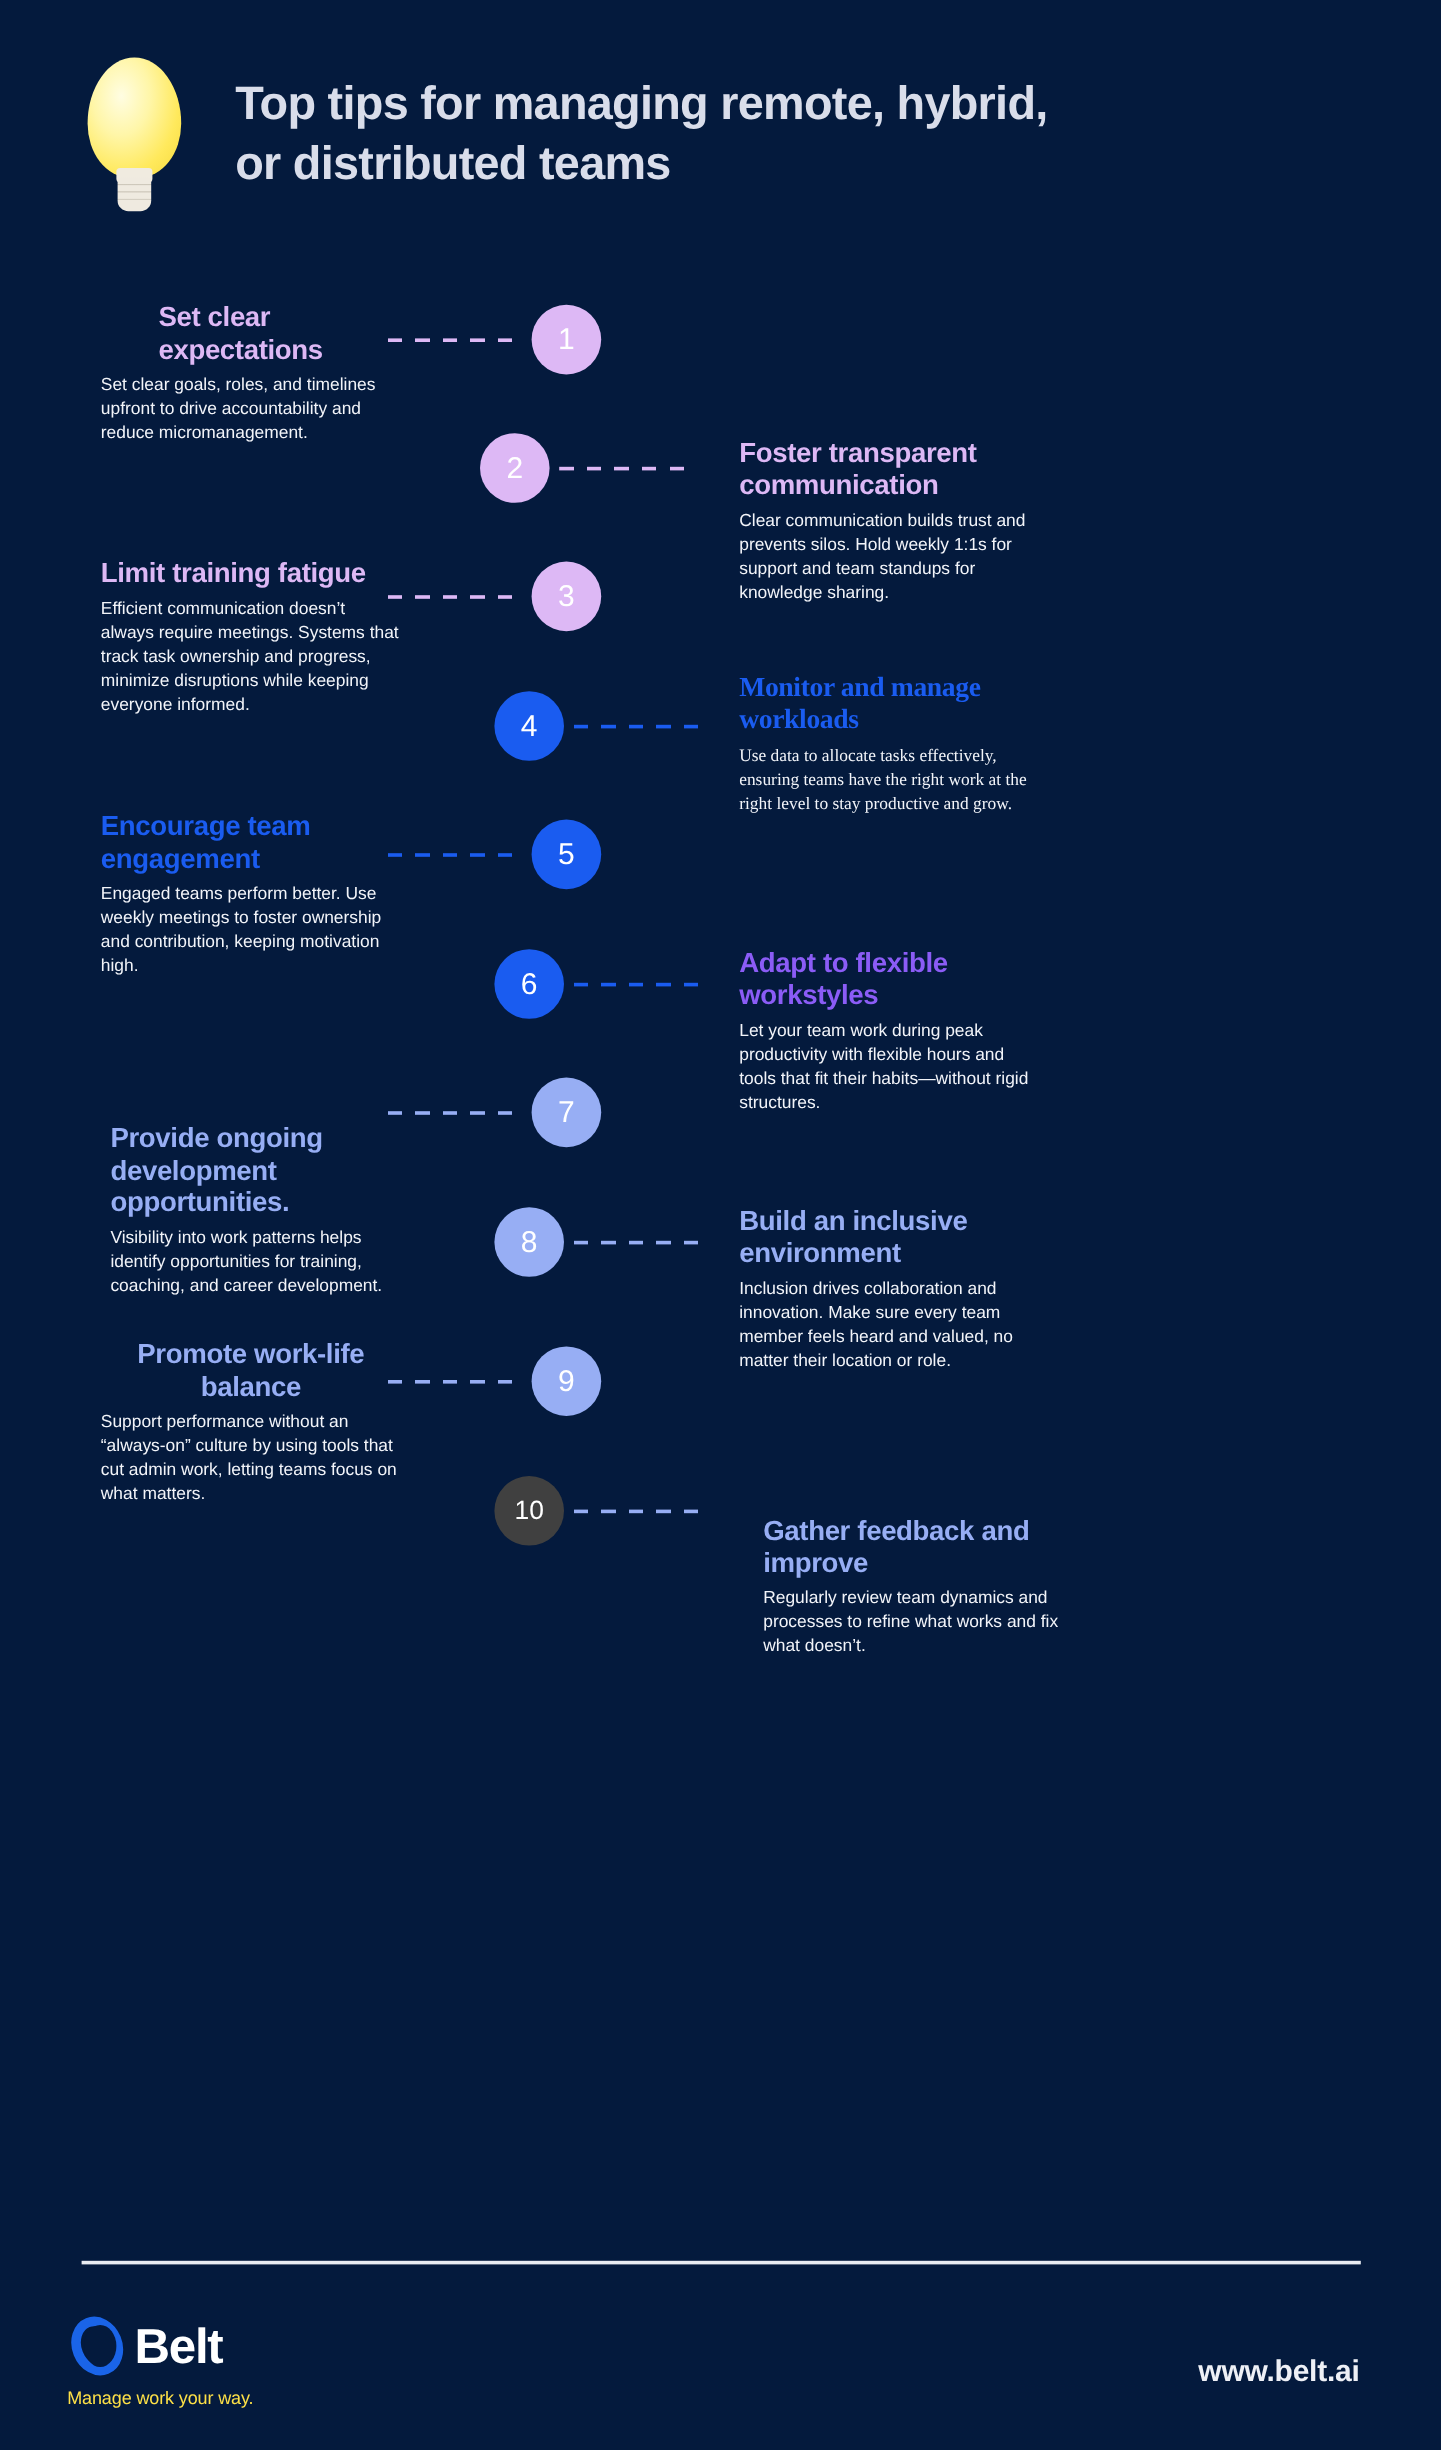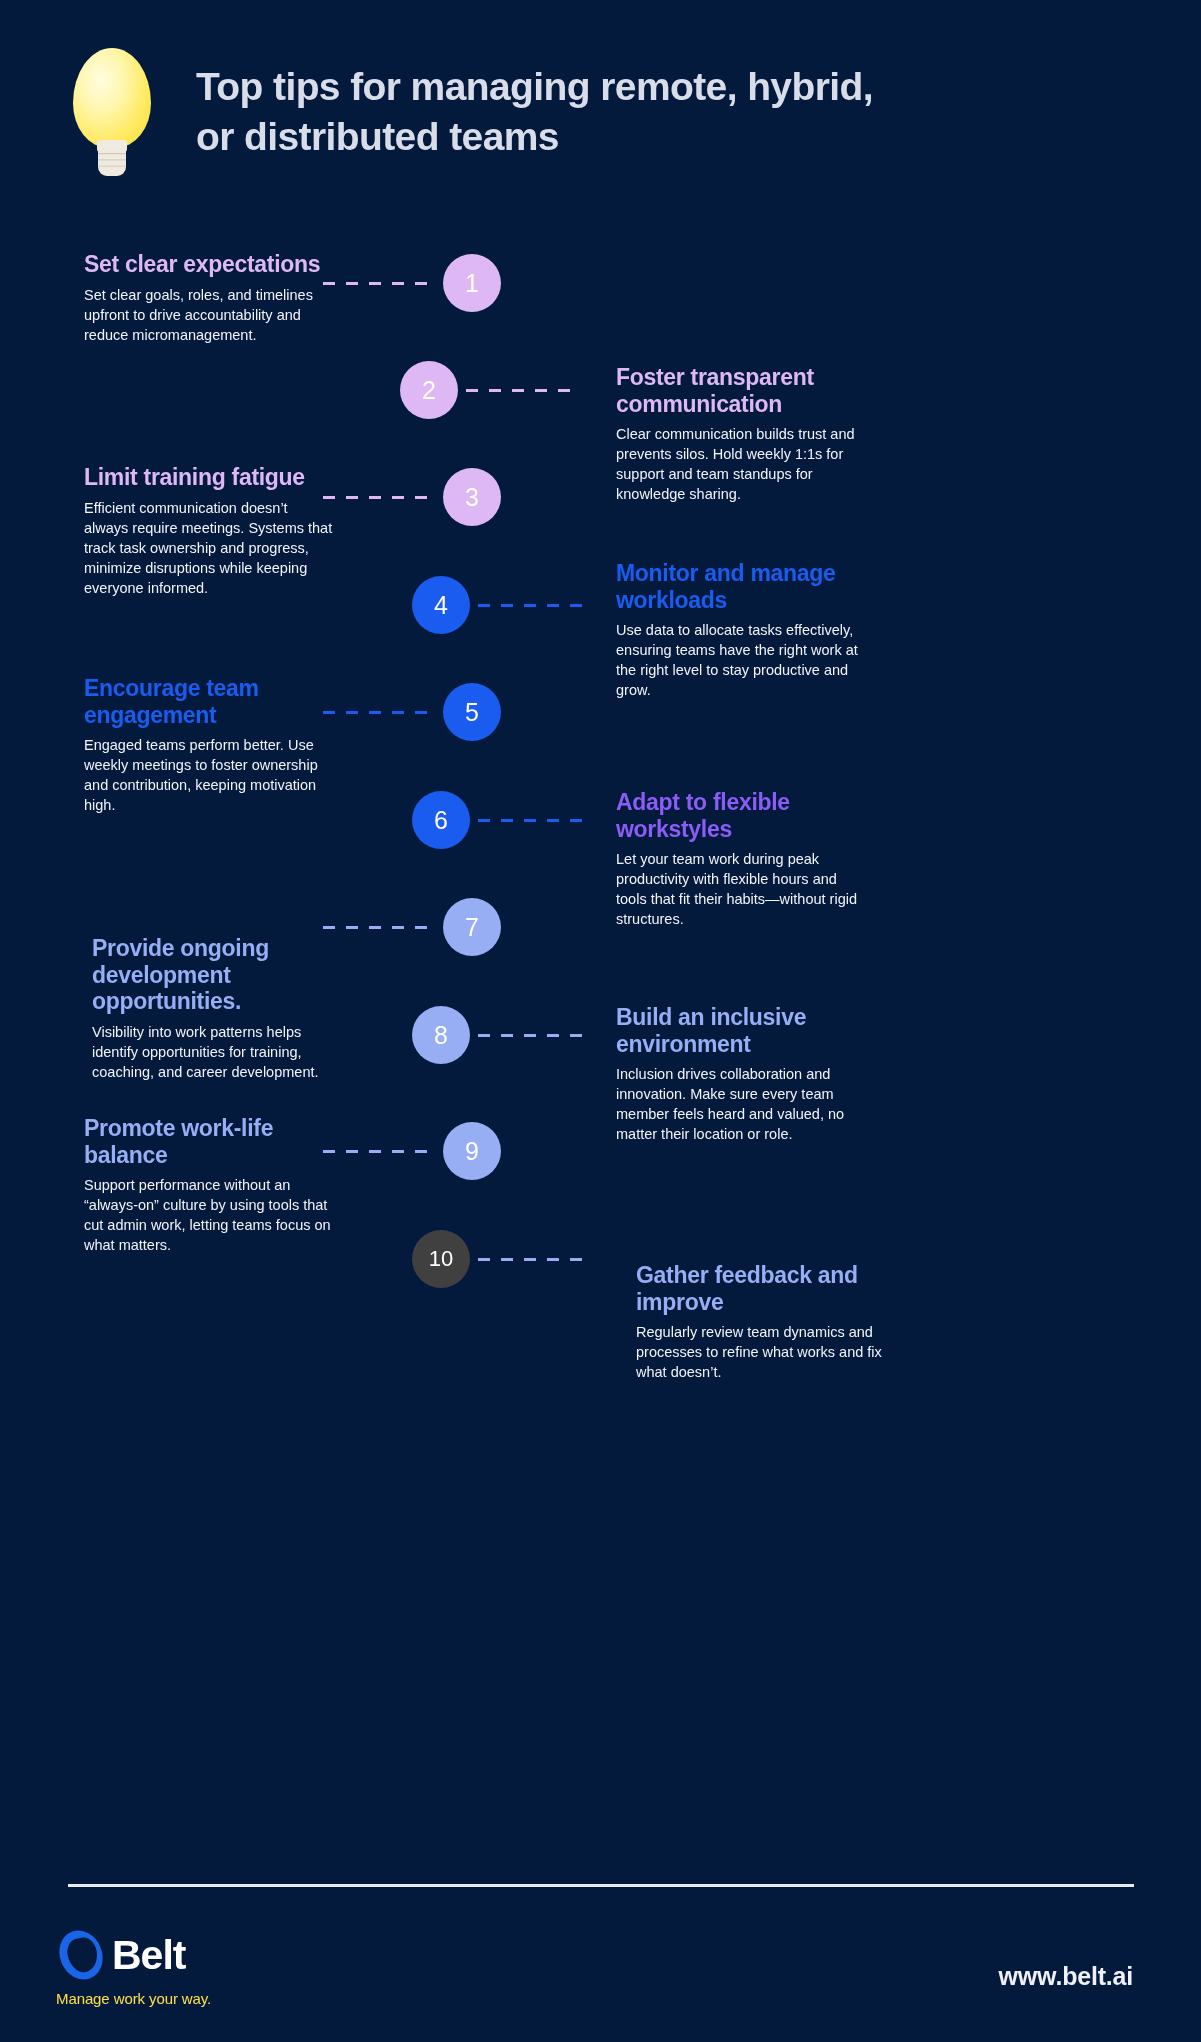--- a/index.html
+++ b/index.html
@@ -105,21 +105,21 @@
   </div>
   <h1 class="title">Top tips for managing remote, hybrid, or distributed teams</h1>
 </div>
 
 <div class="timeline" id="timeline">
     <div class="circle" style="left: 443px; top: 254px; background: rgb(221, 184, 245);">
       <span>1</span>
     </div>
     <div class="dash" style="color: rgb(221, 184, 245); top: 282px; left: 323px; width: 112px;"></div>
     <div class="txt left" style="top: 251px; left: 84px;">
-      <div class="tip-head" style="color: rgb(221, 184, 245);">Set clear expectations</div>
+      <div class="tip-head" style="color: rgb(221, 184, 245); margin-left: 48px;">Set clear expectations</div>
       <div class="tip-body">Set clear goals, roles, and timelines upfront to drive accountability and reduce micromanagement.</div>
     </div>
     <div class="circle" style="left: 400px; top: 361px; background: rgb(221, 184, 245);">
       <span>2</span>
     </div>
     <div class="dash" style="color: rgb(221, 184, 245); top: 389px; left: 466px; width: 112px;"></div>
     <div class="txt right" style="top: 364px; left: 616px;">
       <div class="tip-head" style="color: rgb(221, 184, 245);">Foster transparent communication</div>
       <div class="tip-body">Clear communication builds trust and prevents silos. Hold weekly 1:1s for support and team standups for knowledge sharing.</div>
     </div>
@@ -128,21 +128,21 @@
     </div>
     <div class="dash" style="color: rgb(221, 184, 245); top: 496px; left: 323px; width: 112px;"></div>
     <div class="txt left" style="top: 464px; left: 84px;">
       <div class="tip-head" style="color: rgb(221, 184, 245);">Limit training fatigue</div>
       <div class="tip-body">Efficient communication doesn’t always require meetings. Systems that track task ownership and progress, minimize disruptions while keeping everyone informed.</div>
     </div>
     <div class="circle" style="left: 412px; top: 576px; background: rgb(26, 92, 240);">
       <span>4</span>
     </div>
     <div class="dash" style="color: rgb(26, 92, 240); top: 604px; left: 478px; width: 112px;"></div>
-    <div class="txt right" style="top: 560px; left: 616px;">
+    <div class="txt right" style="top: 560px; left: 616px; font-family: Liberation Serif, serif;">
       <div class="tip-head" style="color: rgb(26, 92, 240);">Monitor and manage workloads</div>
       <div class="tip-body">Use data to allocate tasks effectively, ensuring teams have the right work at the right level to stay productive and grow.</div>
     </div>
     <div class="circle" style="left: 443px; top: 683px; background: rgb(26, 92, 240);">
       <span>5</span>
     </div>
     <div class="dash" style="color: rgb(26, 92, 240); top: 711px; left: 323px; width: 112px;"></div>
     <div class="txt left" style="top: 675px; left: 84px;">
       <div class="tip-head" style="color: rgb(26, 92, 240);">Encourage team engagement</div>
       <div class="tip-body">Engaged teams perform better. Use weekly meetings to foster ownership and contribution, keeping motivation high.</div>
@@ -169,21 +169,21 @@
     <div class="dash" style="color: rgb(151, 174, 244); top: 1034px; left: 478px; width: 112px;"></div>
     <div class="txt right" style="top: 1004px; left: 616px;">
       <div class="tip-head" style="color: rgb(151, 174, 244);">Build an inclusive environment</div>
       <div class="tip-body">Inclusion drives collaboration and innovation. Make sure every team member feels heard and valued, no matter their location or role.</div>
     </div>
     <div class="circle" style="left: 443px; top: 1122px; background: rgb(151, 174, 244);">
       <span>9</span>
     </div>
     <div class="dash" style="color: rgb(151, 174, 244); top: 1150px; left: 323px; width: 112px;"></div>
     <div class="txt left" style="top: 1115px; left: 84px;">
-      <div class="tip-head" style="color: rgb(151, 174, 244);">Promote work-life balance</div>
+      <div class="tip-head" style="color: rgb(151, 174, 244); text-align: center;">Promote work-life balance</div>
       <div class="tip-body">Support performance without an “always-on” culture by using tools that cut admin work, letting teams focus on what matters.</div>
     </div>
     <div class="circle small-num" style="left: 412px; top: 1230px; background: #404040;">
       <span>10</span>
     </div>
     <div class="dash" style="color: rgb(151, 174, 244); top: 1258px; left: 478px; width: 112px;"></div>
     <div class="txt right" style="top: 1230px; left: 636px; margin-top: 32px;">
       <div class="tip-head" style="color: rgb(151, 174, 244);">Gather feedback and improve</div>
       <div class="tip-body">Regularly review team dynamics and processes to refine what works and fix what doesn’t.</div>
     </div>

